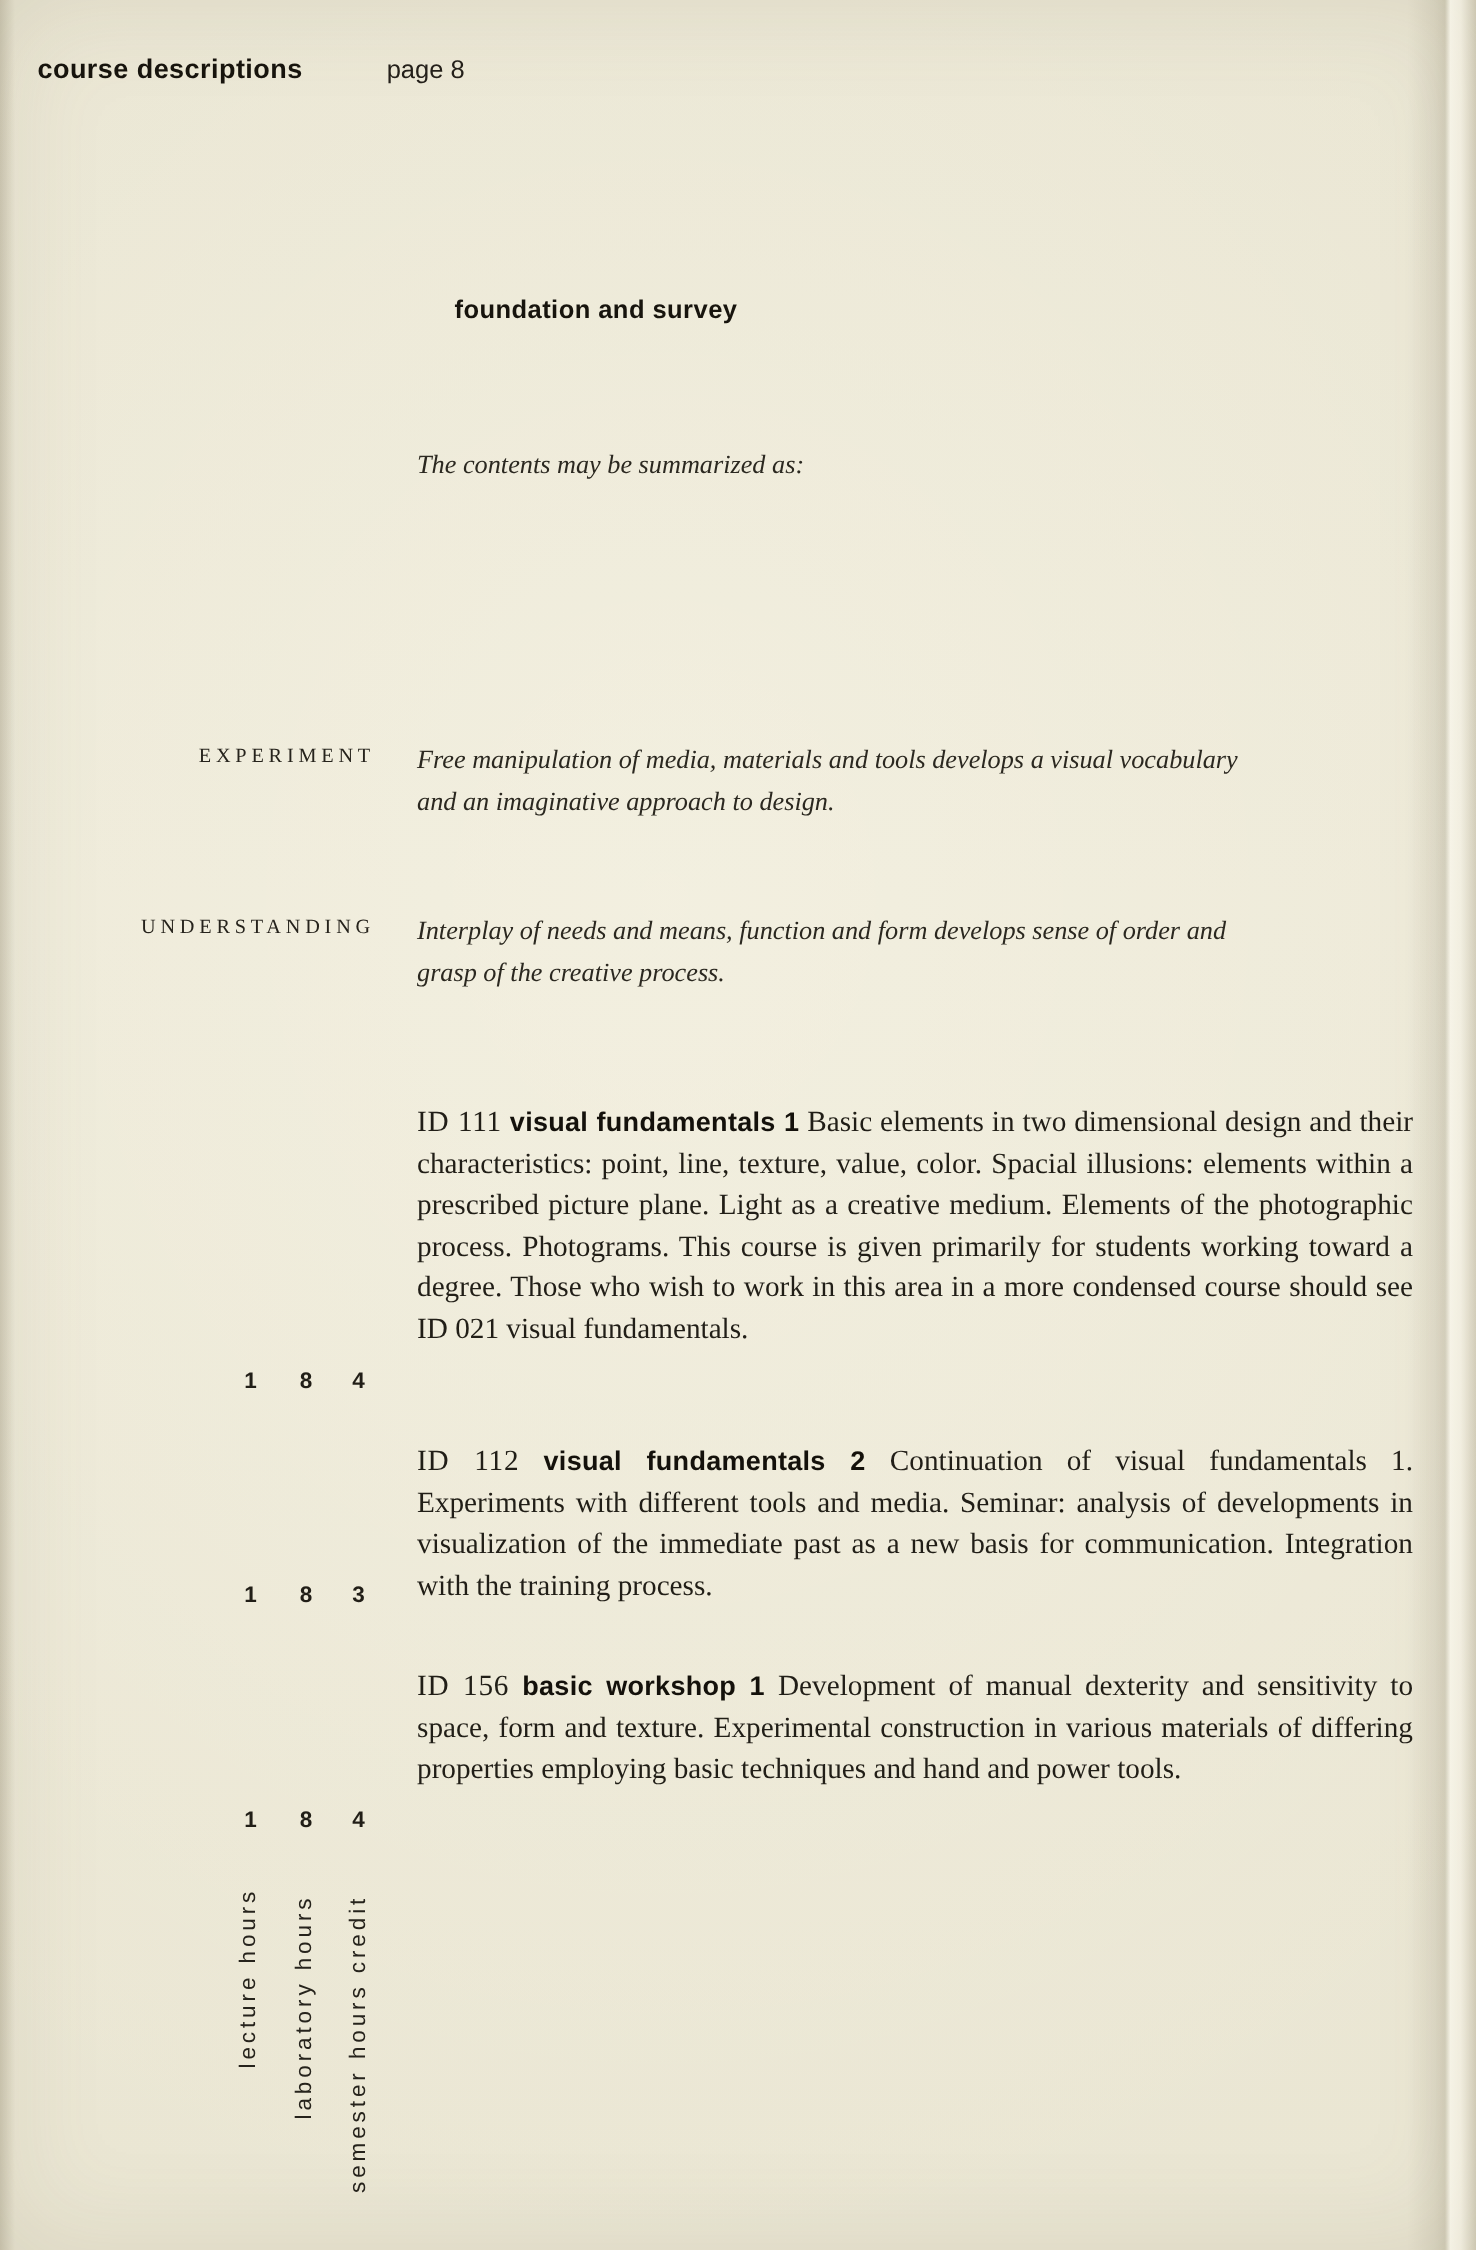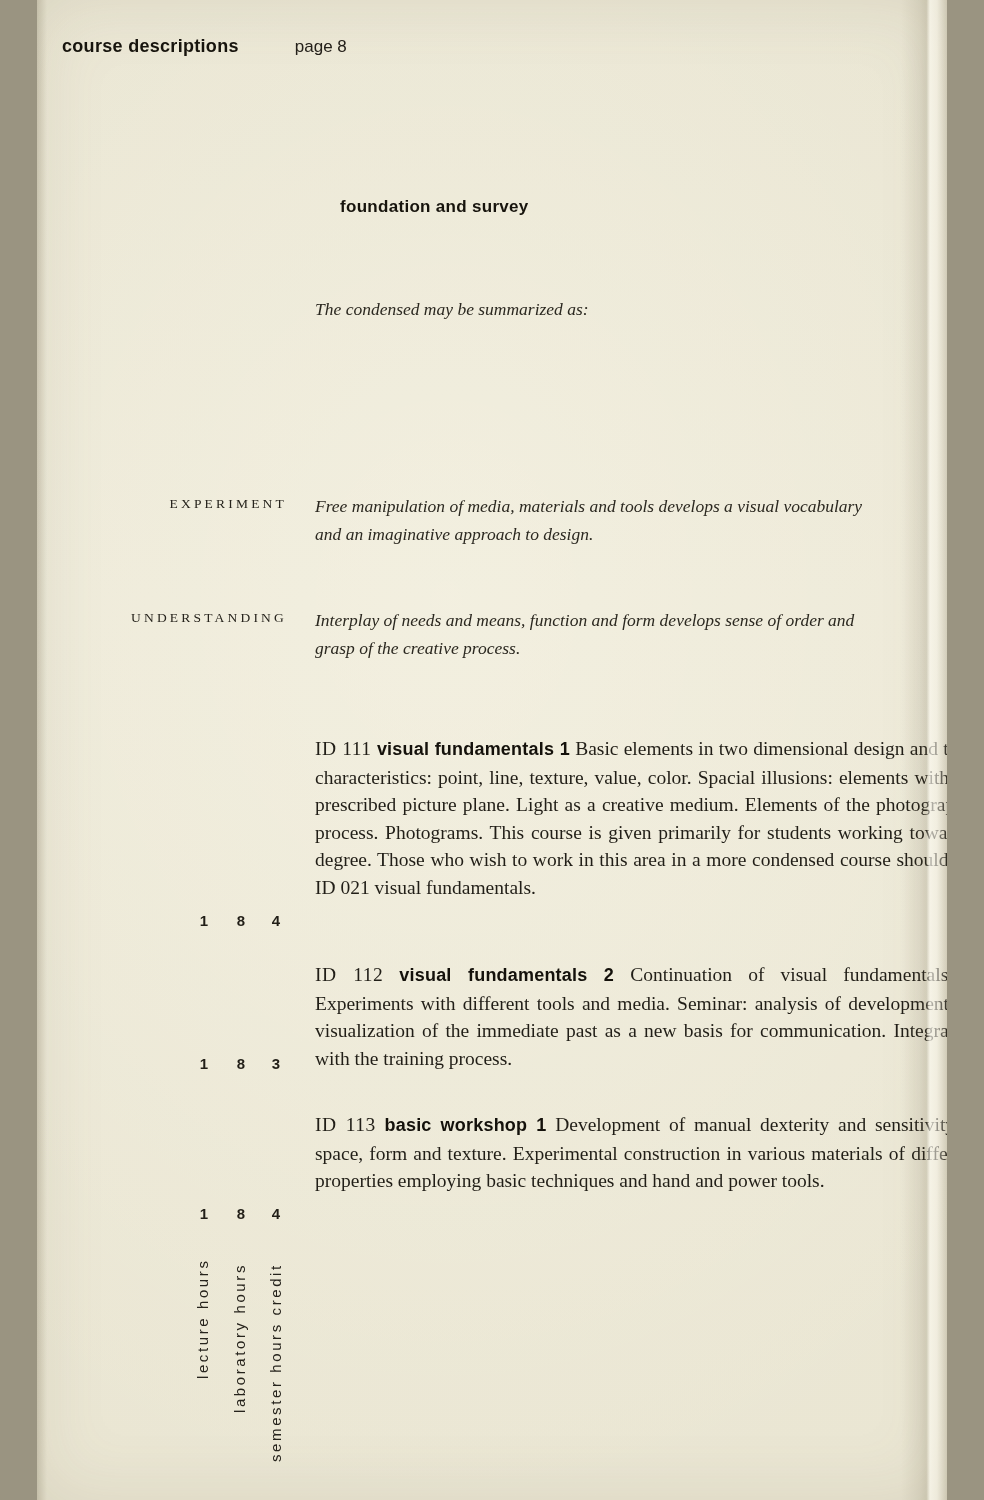--- a/index.html
+++ b/index.html
@@ -1,18 +1,18 @@
 <!DOCTYPE html>
 <html><head>
 <meta charset="utf-8">
 <style>
   html,body{margin:0;padding:0;background:#9a9481;}
   .page{
     position:relative;
-    width:910px;height:1500px;
+    width:984px;height:1500px;
     margin:0 auto;
     background:#ebe7d5;
     background-image:
       radial-gradient(ellipse 120% 90% at 45% 40%, rgba(255,253,242,.35), rgba(255,253,242,0) 70%),
       linear-gradient(180deg, #e9e5d2 0%, #ece8d6 40%, #eae6d3 100%);
     box-shadow: inset 0 0 70px rgba(120,108,78,.14);
     overflow:hidden;
     font-family:"Liberation Serif", serif;
     color:#2b2820;
   }
@@ -111,21 +111,21 @@
 <div class="page">
 
   <div class="running-header">
     <span class="doc-title">course descriptions</span>
     <span class="page-num">page 8</span>
   </div>
 
   <div class="section-heading">foundation and survey</div>
 
   <div class="intro">
-    <p>The condensed may be summarized as:</p>
+    <p>The contents may be summarized as:</p>
   </div>
 
   <div class="summary-row r1">
     <span class="summary-label">EXPERIMENT</span>
     <div class="summary-text">Free manipulation of media, materials and tools develops a visual vocabulary and an imaginative approach to design.</div>
   </div>
   <div class="summary-row r3">
     <span class="summary-label">UNDERSTANDING</span>
     <div class="summary-text">Interplay of needs and means, function and form develops sense of order and grasp of the creative process.</div>
   </div>
@@ -134,21 +134,21 @@
     <span class="course-code">ID 111</span>
     <span class="course-title">visual fundamentals 1</span>
     <span class="course-body">Basic elements in two dimensional design and their characteristics: point, line, texture, value, color. Spacial illusions: elements within a prescribed picture plane. Light as a creative medium. Elements of the photographic process. Photograms. This course is given primarily for students working toward a degree. Those who wish to work in this area in a more condensed course should see ID 021 visual fundamentals.</span>
   </div>
   <div class="course c2">
     <span class="course-code">ID 112</span>
     <span class="course-title">visual fundamentals 2</span>
     <span class="course-body">Continuation of visual fundamentals 1. Experiments with different tools and media. Seminar: analysis of developments in visualization of the immediate past as a new basis for communication. Integration with the training process.</span>
   </div>
   <div class="course c3">
-    <span class="course-code">ID 113</span>
+    <span class="course-code">ID 156</span>
     <span class="course-title">basic workshop 1</span>
     <span class="course-body">Development of manual dexterity and sensitivity to space, form and texture. Experimental construction in various materials of differing properties employing basic techniques and hand and power tools.</span>
   </div>
 
   <div class="hours-row h1">
     <span class="col-lecture">1</span>
     <span class="col-lab">8</span>
     <span class="col-credit">4</span>
   </div>
   <div class="hours-row h2">

